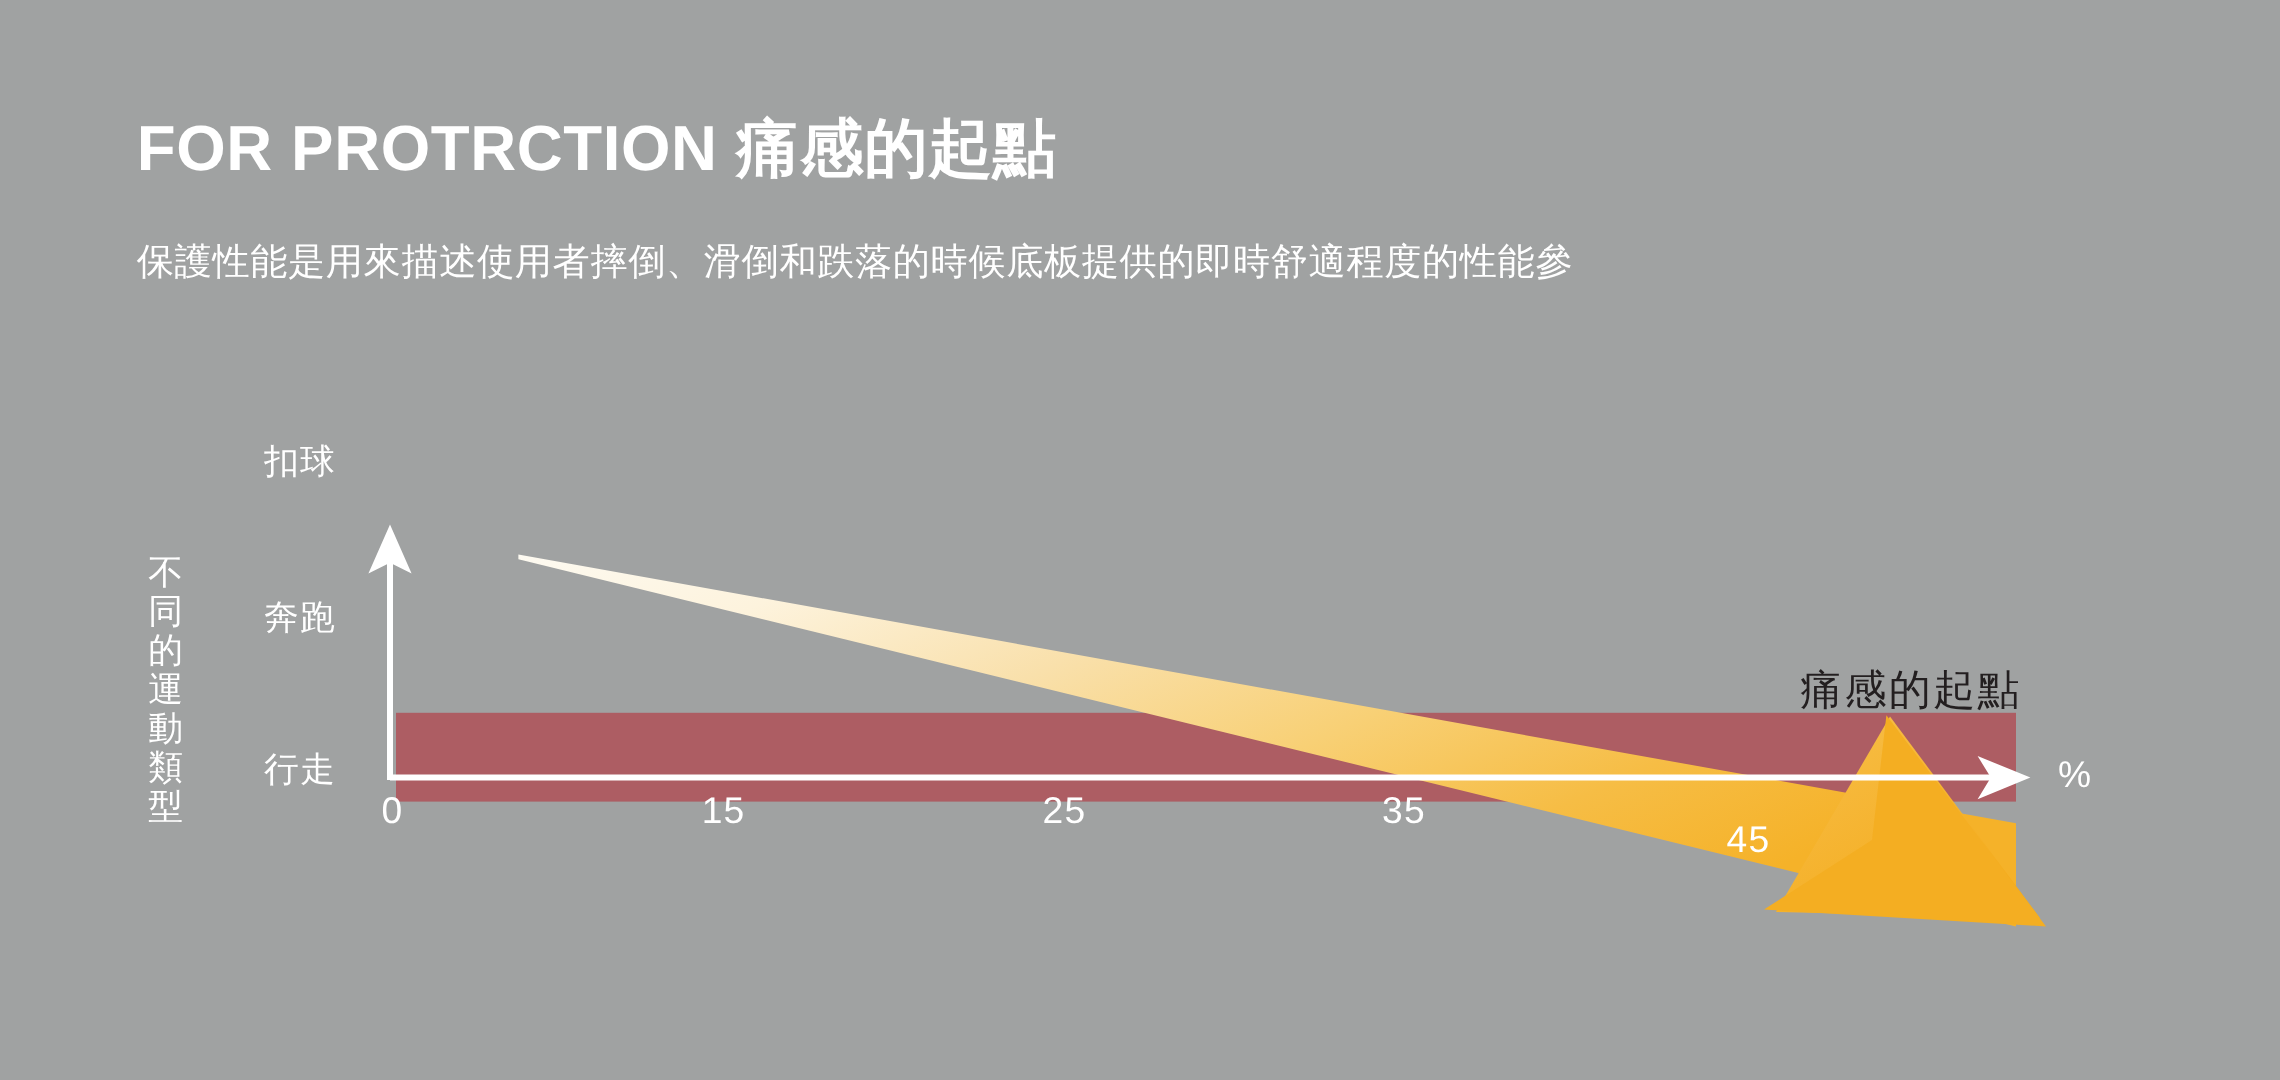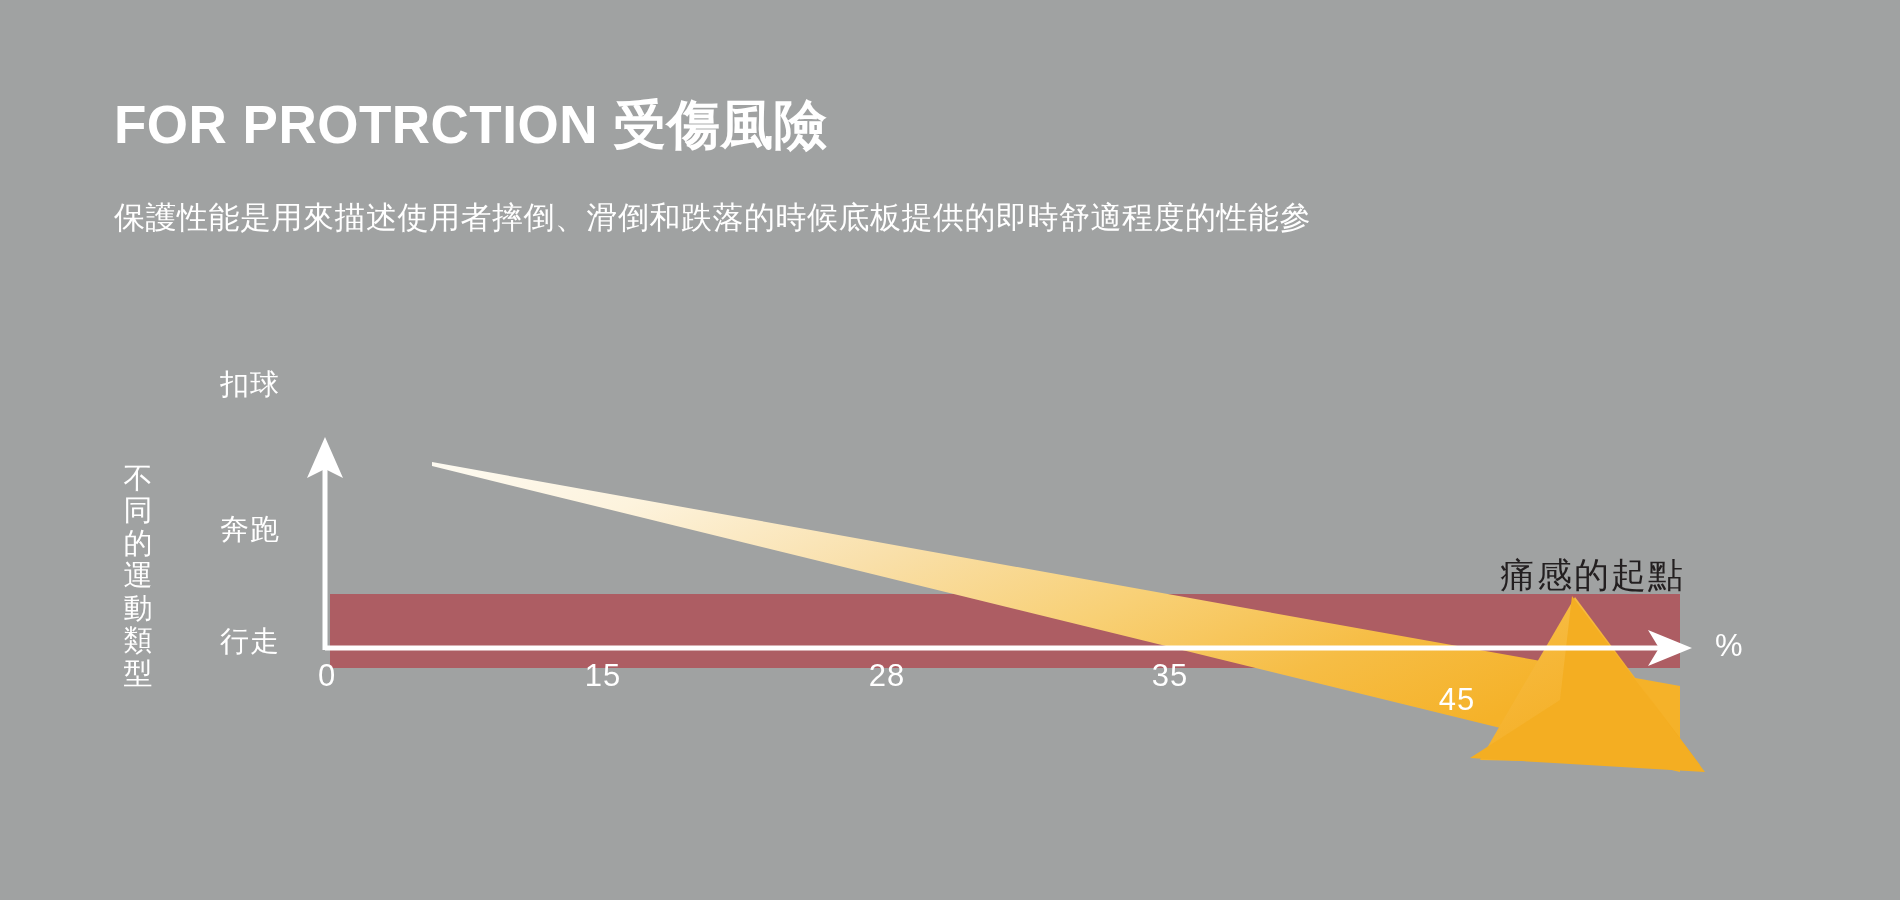--- a/index.html
+++ b/index.html
@@ -85,21 +85,21 @@
   .ytick {
     position: absolute;
     font-size: 29px;
     font-weight: 300;
     color: #ffffff;
     text-align: center;
     width: 100px;
     letter-spacing: 1px;
   }
   .ytick-0 { left: 200px; top: -35px; }   
-  .ytick-1 { left: 200px; top: 110px; }    
+  .ytick-1 { left: 200px; top: 95px; }    
   .ytick-2 { left: 200px; top: 222px; }   
 
   .xtick {
     position: absolute;
     top: 258px;
     font-size: 31px;
     font-weight: 300;
     color: #ffffff;
     text-align: center;
     width: 70px;
@@ -135,21 +135,21 @@
     letter-spacing: 2px;
     white-space: nowrap;
   }
 </style>
 </head>
 <body>
 
 <div class="page">
 
   <div class="header">
-    <h1 class="title">FOR PROTRCTION 受傷風險</h1>
+    <h1 class="title">FOR PROTRCTION 痛感的起點</h1>
     <p class="subtitle">
       <span class="line">保護性能是用來描述使用者摔倒、滑倒和跌落的時候底板提供的即時舒適程度的性能參</span>
     </p>
   </div>
 
   <div class="chart-wrap">
 
     <svg class="chart-svg" viewBox="0 0 1900 460" xmlns="http://www.w3.org/2000/svg">
       <defs>
         <linearGradient id="arrowGrad" x1="0" y1="0" x2="1" y2="0.55">
@@ -189,21 +189,21 @@
       <span>類</span>
       <span>型</span>
     </div>
 
     <div class="ytick ytick-0">扣球</div>
     <div class="ytick ytick-1">奔跑</div>
     <div class="ytick ytick-2">行走</div>
 
     <div class="xtick" style="left:292px;">0</div>
     <div class="xtick" style="left:568px;">15</div>
-    <div class="xtick" style="left:852px;">28</div>
+    <div class="xtick" style="left:852px;">25</div>
     <div class="xtick" style="left:1135px;">35</div>
     <div class="xtick" style="left:1422px;margin-top:24px;">45</div>
 
     <div class="axis-unit">%</div>
 
 
     <div class="arrow-label">痛感的起點</div>
 
   </div>
 </div>

